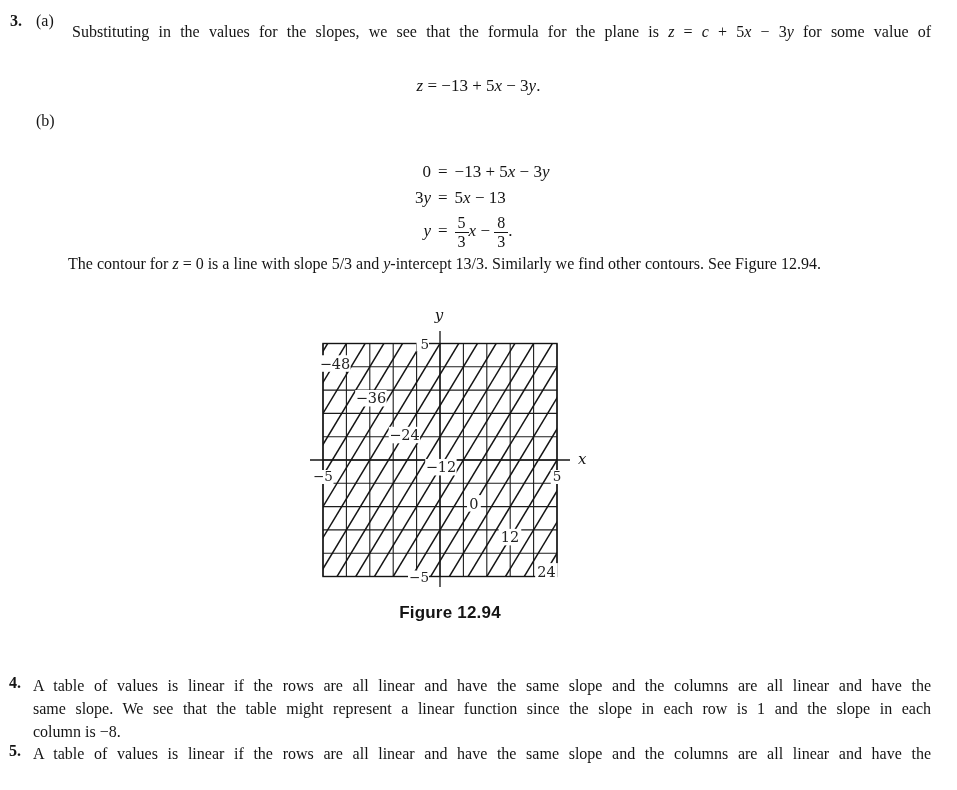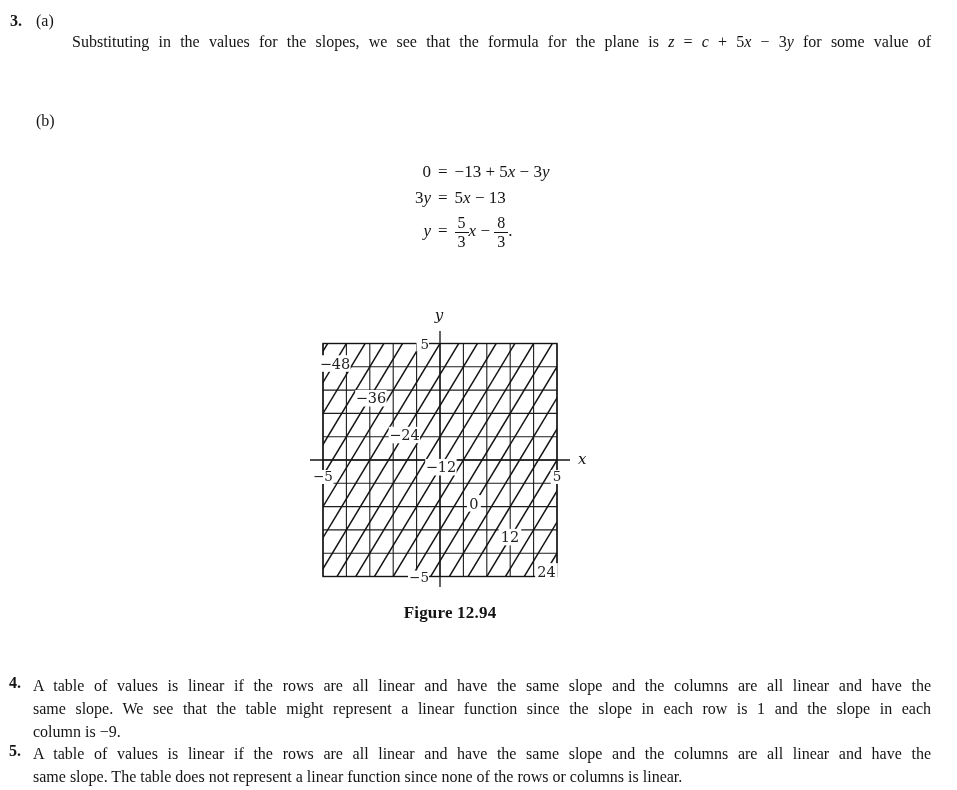--- a/index.html
+++ b/index.html
@@ -11,46 +11,48 @@
   .para{line-height:23px;}
   .jline{text-align:justify;text-align-last:justify;}
   .jline.last{text-align-last:left;}
   .disp{font-size:17px;text-align:center;}
   .eqrow{font-size:17px;margin-bottom:6px;white-space:nowrap;}
   .lhs{display:inline-block;min-width:27px;text-align:right;}
   .rel{padding:0 7px;}
   .frac{display:inline-block;text-align:center;vertical-align:middle;line-height:1.1;font-size:16px;font-style:normal;}
   .fnum{display:block;padding:0 3px;}
   .fden{display:block;border-top:1.2px solid #141414;padding:0 3px;}
-  .caption{font-family:Liberation Serif, serif;font-weight:700;font-size:17px;text-align:center;letter-spacing:.2px;}
+  .caption{font-family:Liberation Sans, sans-serif;font-weight:700;font-size:17px;text-align:center;letter-spacing:.2px;}
   i{font-style:italic;}
   .axlab{font-family:"DejaVu Serif",serif;font-style:italic;font-size:15px;fill:#141414;}
   .ticklab{font-family:"DejaVu Serif",serif;font-size:13.5px;fill:#222;}
   .clab{font-family:"DejaVu Serif",serif;font-size:14.5px;fill:#222;}
 </style>
 </head>
 <body>
 
 <div class="page">
 
   <span class="pnum abs" style="top:12px;left:10px">3.</span>
   <span class="plab abs" style="top:12px;left:36px">(a)</span>
-  <div class="para abs" style="top:30px;left:72px;width:859px">
+  <div class="para abs" style="top:20px;left:72px;width:859px">
       <div class="jline">Substituting in the values for the slopes, we see that the formula for the plane is <i>z</i> = <i>c</i> + 5<i>x</i> − 3<i>y</i> for some value of</div>
     </div>
 
+  <div class="disp abs" style="top:76px;left:0;width:957px"><i>z</i> = −13 + 5<i>x</i> − 3<i>y</i>.</div>
 
   <span class="plab abs" style="top:112px;left:36px">(b)</span>
 
   <div class="abs" id="eq-rows" style="top:162px;left:404px">
       <div class="eqrow"><span class="lhs">0</span><span class="rel">=</span><span class="rhs">−13 + 5<i>x</i> − 3<i>y</i></span></div>
       <div class="eqrow"><span class="lhs">3<i>y</i></span><span class="rel">=</span><span class="rhs">5<i>x</i> − 13</span></div>
       <div class="eqrow"><span class="lhs"><i>y</i></span><span class="rel">=</span><span class="rhs"><span class="frac"><span class="fnum">5</span><span class="fden">3</span></span><i>x</i> − <span class="frac"><span class="fnum">8</span><span class="fden">3</span></span>.</span></div>
     </div>
 
+  <div class="para abs" style="top:252px;left:68px;width:863px">The contour for <i>z</i> = 0 is a line with slope 5/3 and <i>y</i>-intercept 13/3. Similarly we find other contours. See Figure 12.94.</div>
 
   <svg id="contour-svg" class="abs" style="top:305px;left:280px" width="340" height="292">
       <defs>
         <clipPath id="boxclip">
           <rect x="43" y="38.5" width="234" height="233"></rect>
         </clipPath>
       </defs>
       <g stroke="#1c1c1c" stroke-width="1.1">
         <line x1="43" y1="38.5" x2="43" y2="271.5"></line>
         <line x1="66.4" y1="38.5" x2="66.4" y2="271.5"></line>
@@ -127,22 +129,21 @@
       <rect x="255.16999999999996" y="258.10699999999997" width="22.6" height="16.5" fill="#fff"></rect>
       <text x="266.46999999999997" y="271.60699999999997" class="clab" text-anchor="middle">24</text>
     </svg>
 
   <div class="caption abs" style="top:603px;left:280px;width:340px">Figure 12.94</div>
 
   <span class="pnum abs" style="top:674px;left:9px">4.</span>
   <div class="para abs" style="top:674px;left:33px;width:898px">
       <div class="jline">A table of values is linear if the rows are all linear and have the same slope and the columns are all linear and have the</div>
       <div class="jline">same slope. We see that the table might represent a linear function since the slope in each row is 1 and the slope in each</div>
-      <div class="jline last">column is −9.</div>
+      <div class="jline last">column is −8.</div>
     </div>
 
   <span class="pnum abs" style="top:742px;left:9px">5.</span>
   <div class="para abs" style="top:742px;left:33px;width:898px">
       <div class="jline">A table of values is linear if the rows are all linear and have the same slope and the columns are all linear and have the</div>
-      <div class="jline last">same slope. The table does not represent a linear function since none of the rows or columns is linear.</div>
     </div>
 
 </div>
 
 </body></html>

